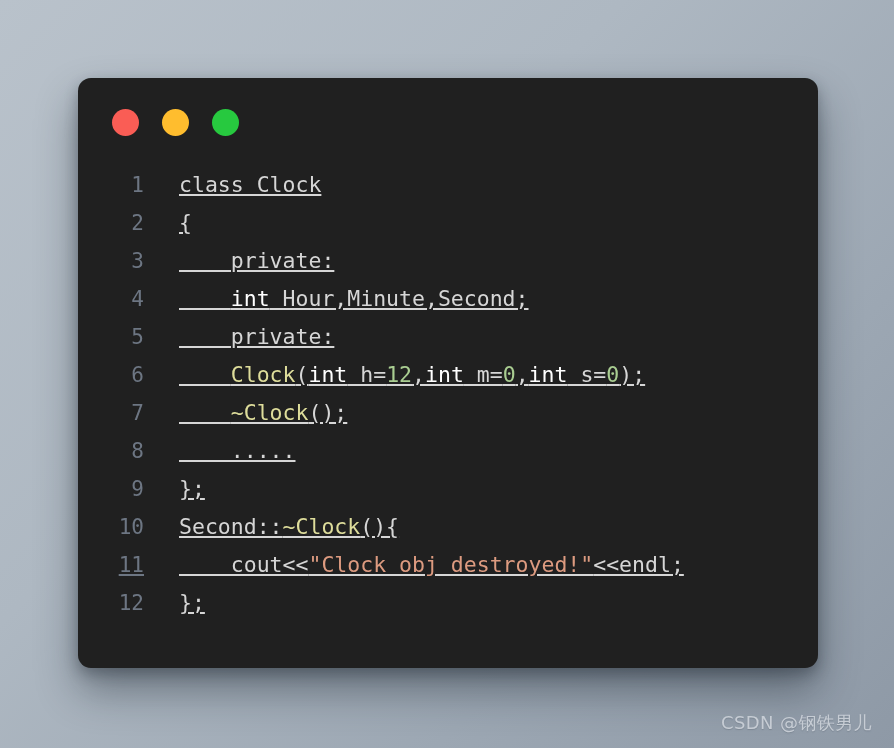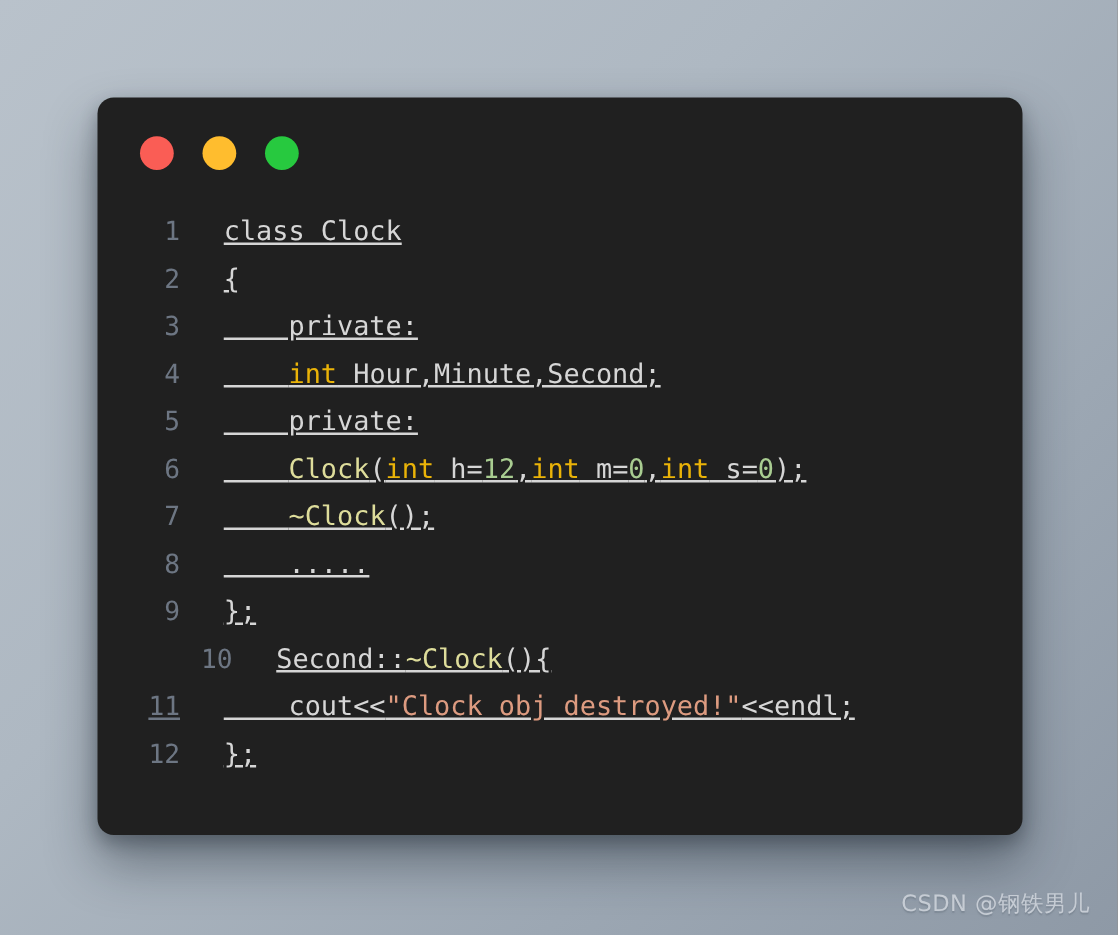--- a/index.html
+++ b/index.html
@@ -79,21 +79,21 @@
   }
   .code-text {
     padding-left: 35px;
     color: #d6d6d6;
     white-space: pre;
     text-decoration: underline;
   }
 
   
   .tok-default { color: #d6d6d6; }
-  .tok-keyword { color: #eab308; }
+  .tok-keyword { color: #ffffff; }
   .tok-type    { color: #dedd9b; text-align: center; }
   .tok-number  { color: #a9cd91; }
   .tok-string  { color: #dd9b80; }
 
   
   #watermark {
     position: absolute;
     right: 22px;
     bottom: 13px;
     color: #c6ccd4;
@@ -118,20 +118,20 @@
   <div id="code-area">
       <div class="code-line"><span class="ln" style="color: rgb(109, 118, 131);">1</span><span class="code-text"><span class="tok-default">class Clock</span></span></div>
       <div class="code-line"><span class="ln" style="color: rgb(109, 118, 131);">2</span><span class="code-text"><span class="tok-default">{</span></span></div>
       <div class="code-line"><span class="ln" style="color: rgb(109, 118, 131);">3</span><span class="code-text"><span class="tok-default">    private:</span></span></div>
       <div class="code-line"><span class="ln" style="color: rgb(109, 118, 131);">4</span><span class="code-text"><span class="tok-default">    </span><span class="tok-keyword">int</span><span class="tok-default"> Hour,Minute,Second;</span></span></div>
       <div class="code-line"><span class="ln" style="color: rgb(109, 118, 131);">5</span><span class="code-text"><span class="tok-default">    private:</span></span></div>
       <div class="code-line"><span class="ln" style="color: rgb(109, 118, 131);">6</span><span class="code-text"><span class="tok-default">    </span><span class="tok-type">Clock</span><span class="tok-default">(</span><span class="tok-keyword">int</span><span class="tok-default"> h=</span><span class="tok-number">12</span><span class="tok-default">,</span><span class="tok-keyword">int</span><span class="tok-default"> m=</span><span class="tok-number">0</span><span class="tok-default">,</span><span class="tok-keyword">int</span><span class="tok-default"> s=</span><span class="tok-number">0</span><span class="tok-default">);</span></span></div>
       <div class="code-line"><span class="ln" style="color: rgb(109, 118, 131);">7</span><span class="code-text"><span class="tok-default">    </span><span class="tok-type">~Clock</span><span class="tok-default">();</span></span></div>
       <div class="code-line"><span class="ln" style="color: rgb(109, 118, 131);">8</span><span class="code-text"><span class="tok-default">    .....</span></span></div>
       <div class="code-line"><span class="ln" style="color: rgb(109, 118, 131);">9</span><span class="code-text"><span class="tok-default">};</span></span></div>
-      <div class="code-line"><span class="ln" style="color: rgb(109, 118, 131); padding-left: 42px;">10</span><span class="code-text"><span class="tok-default">Second::</span><span class="tok-type">~Clock</span><span class="tok-default">(){</span></span></div>
+      <div class="code-line"><span class="ln" style="color: rgb(109, 118, 131);">10</span><span class="code-text"><span class="tok-default">Second::</span><span class="tok-type">~Clock</span><span class="tok-default">(){</span></span></div>
       <div class="code-line"><span class="ln" style="color: rgb(109, 118, 131); text-decoration: underline;">11</span><span class="code-text"><span class="tok-default">    cout&lt;&lt;</span><span class="tok-string">"Clock obj destroyed!"</span><span class="tok-default">&lt;&lt;endl;</span></span></div>
       <div class="code-line"><span class="ln" style="color: rgb(109, 118, 131);">12</span><span class="code-text"><span class="tok-default">};</span></span></div>
     </div>
 
 </div>
 
 <div id="watermark">CSDN @钢铁男儿</div>
 
 </body></html>

